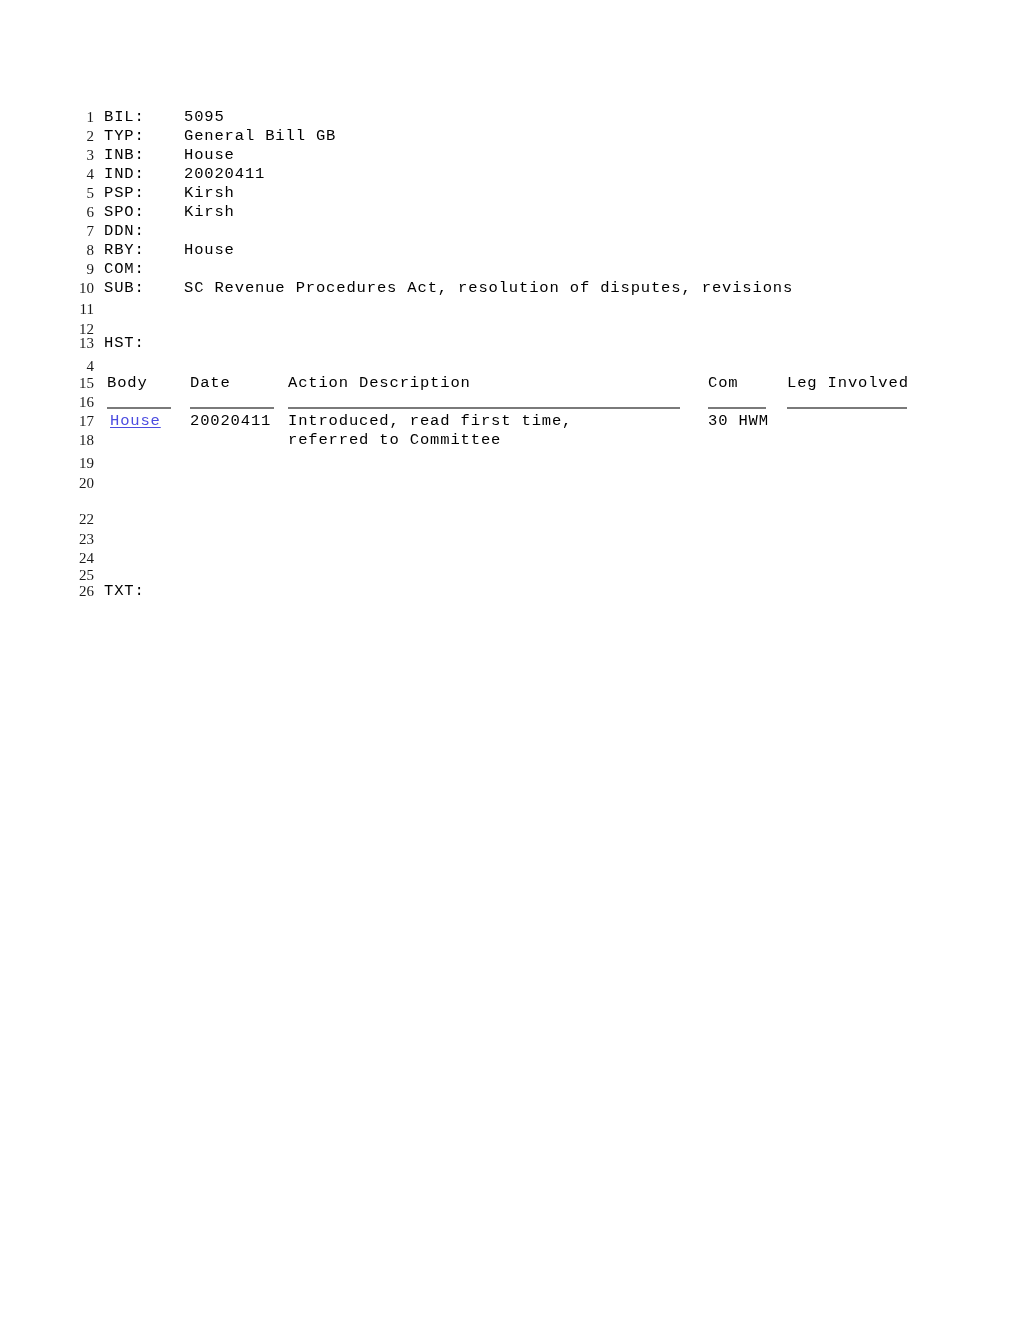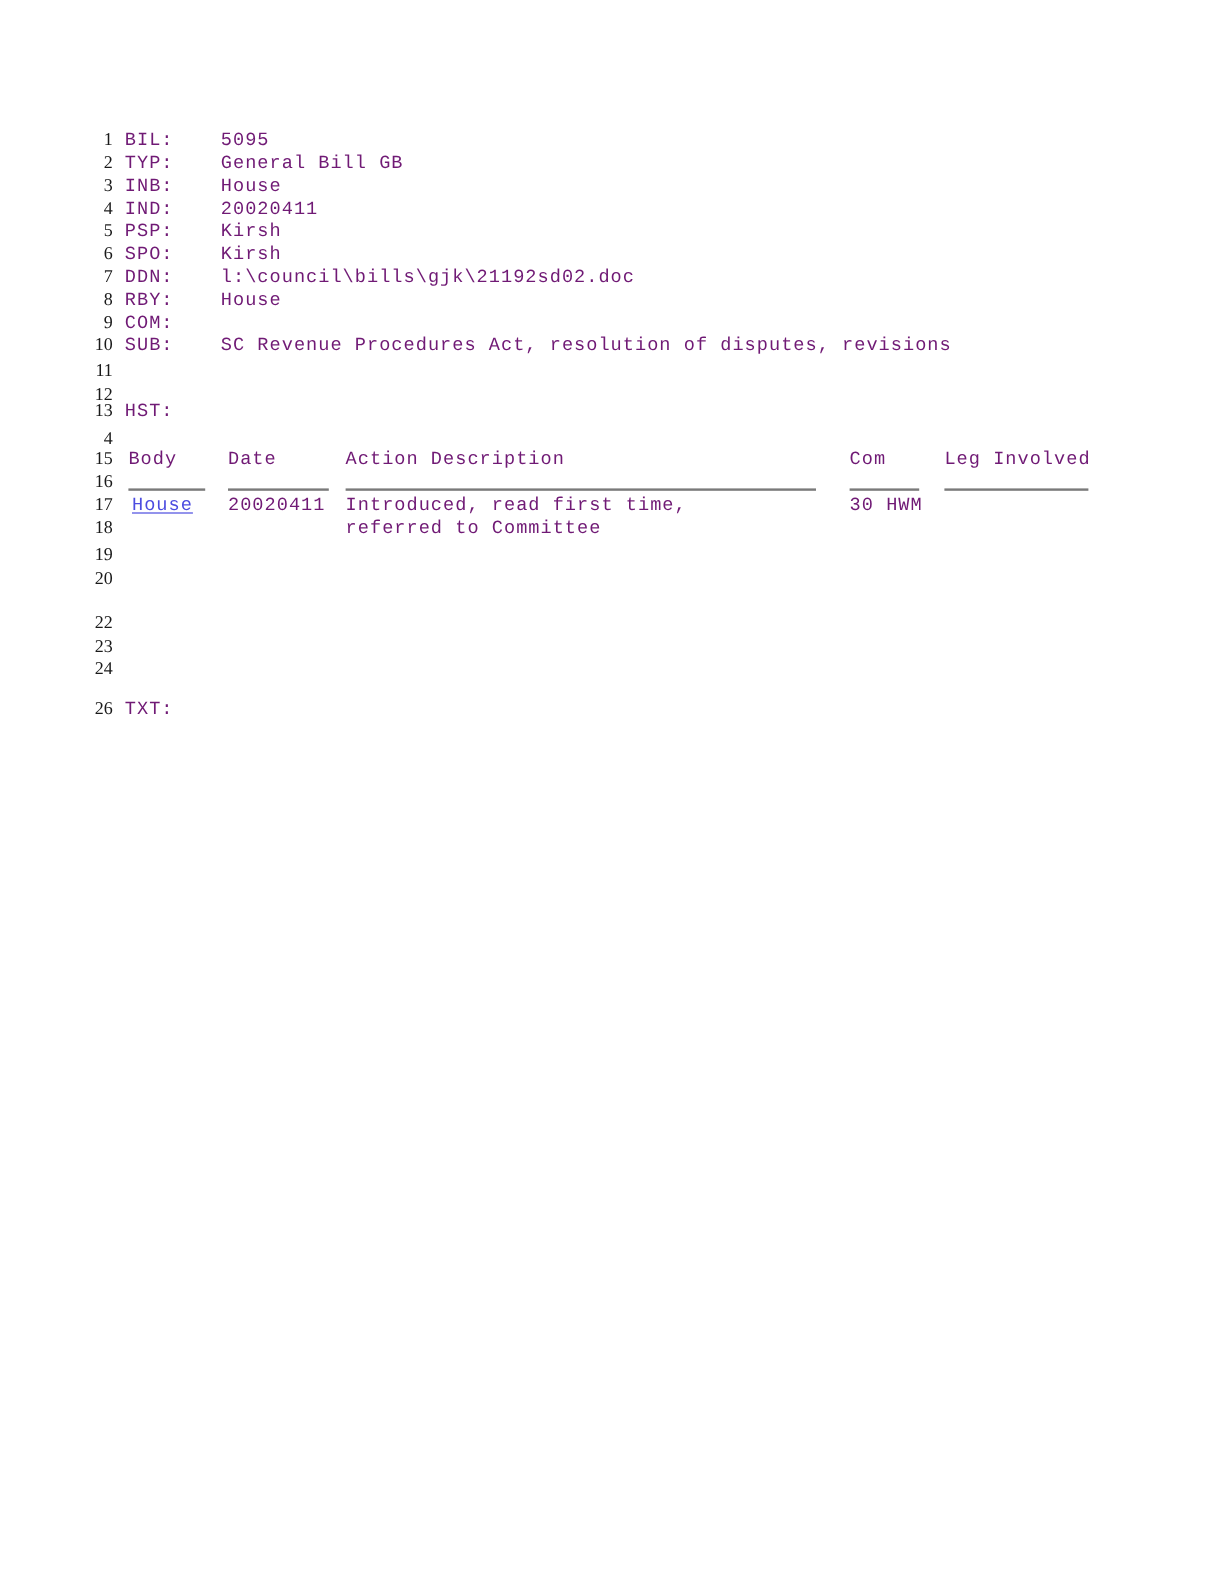--- a/index.html
+++ b/index.html
@@ -48,21 +48,21 @@
   }
 
   .linetext {
     position: absolute;
     left: 104px;
     top: 0;
     font-family: "Liberation Mono", "DejaVu Sans Mono", monospace;
     font-size: 15.5px;
     line-height: 19px;
     letter-spacing: 0.85px;
-    color: #701a75;
+    color: #000000;
     white-space: pre;
   }
 
   
   .xlink {
     color: #4c4ce0;
     text-decoration: underline;
     text-underline-offset: 2px;
     cursor: pointer;
   }
@@ -111,21 +111,20 @@
 
   <div class="srcline" style="top:203px">
     <span class="lineno">6</span>
     <span class="linetext" style="left:104px">SPO:</span>
     <span class="linetext" style="left:184px">Kirsh</span>
   </div>
 
   <div class="srcline" style="top:222px">
     <span class="lineno">7</span>
     <span class="linetext" style="left:104px">DDN:</span>
-    <span class="linetext" style="left:184px">l:\council\bills\gjk\21192sd02.doc</span>
   </div>
 
   <div class="srcline" style="top:241px">
     <span class="lineno">8</span>
     <span class="linetext" style="left:104px">RBY:</span>
     <span class="linetext" style="left:184px">House</span>
   </div>
 
   <div class="srcline" style="top:260px">
     <span class="lineno">9</span>
@@ -201,19 +200,22 @@
   </div>
 
   <div class="srcline" style="top:530px">
     <span class="lineno">23</span>
   </div>
 
   <div class="srcline" style="top:549px">
     <span class="lineno">24</span>
   </div>
 
+  <div class="srcline" style="top:566px">
+    <span class="lineno">25</span>
+  </div>
 
   <div class="srcline" style="top:582px">
     <span class="lineno">26</span>
     <span class="linetext" style="left:104px">TXT:</span>
   </div>
 
 </div>
 
 </body></html>

